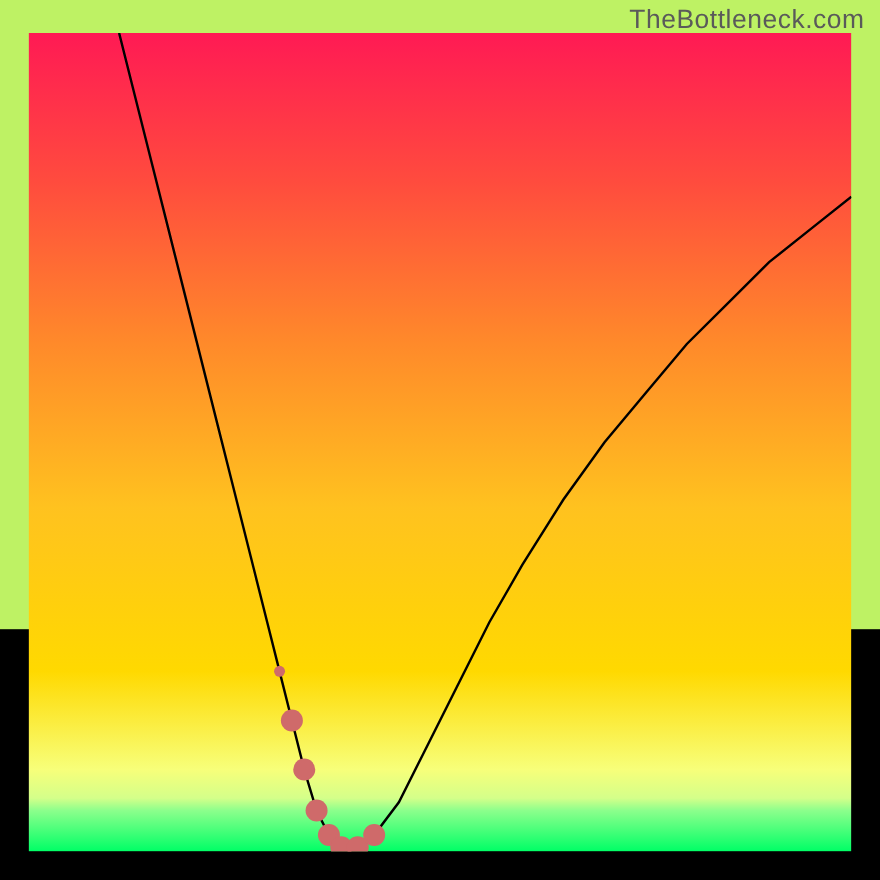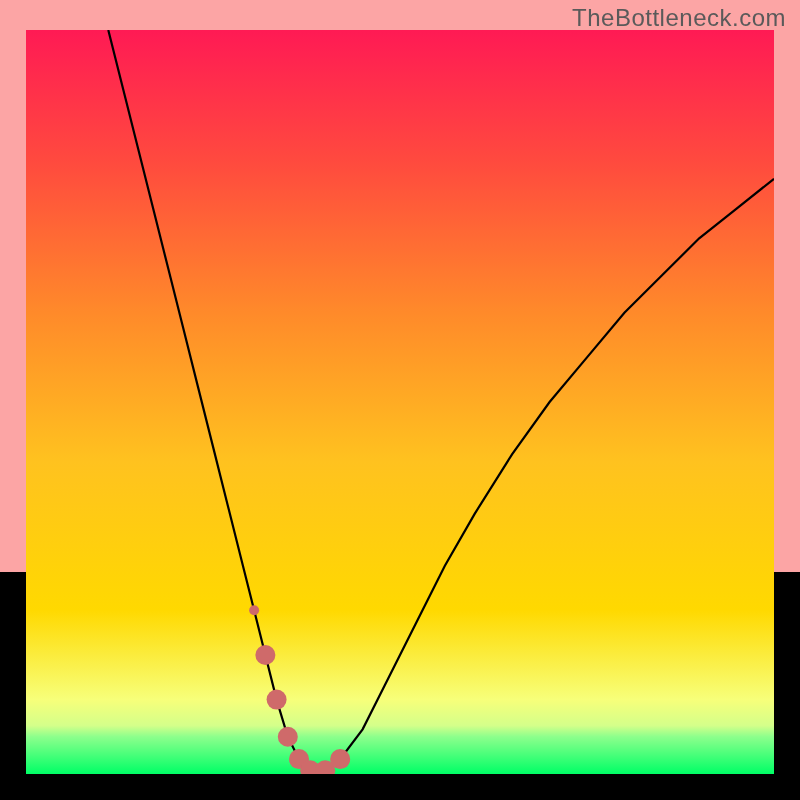--- a/index.html
+++ b/index.html
@@ -10,21 +10,21 @@
     overflow: hidden;
     background: #000;
     font-family: Arial, Helvetica, sans-serif;
   }
   .frame {
     position: absolute;
     left: 0;
     top: 0;
     width: 800px;
     height: 572px;
-    background: #fca5a5;
+    background: #bef264;
   }
   .watermark {
     position: absolute;
     top: 4px;
     right: 14px;
     color: #5a5a5a;
     font-size: 24px;
     font-weight: 500;
     letter-spacing: 0.5px;
     z-index: 10;

